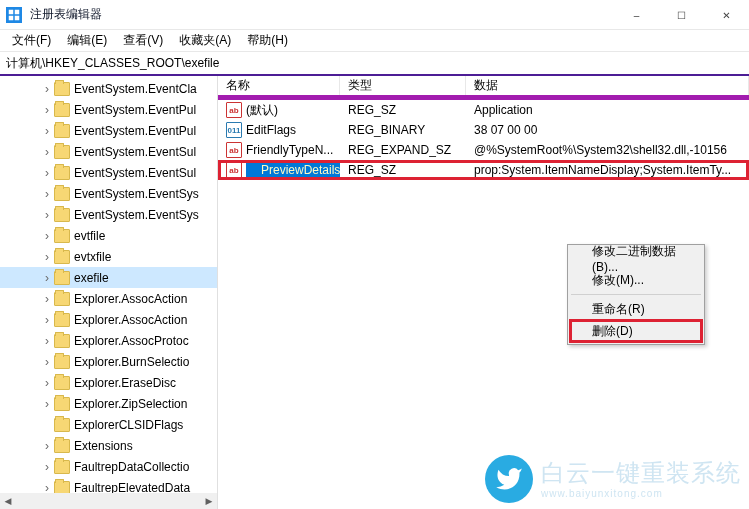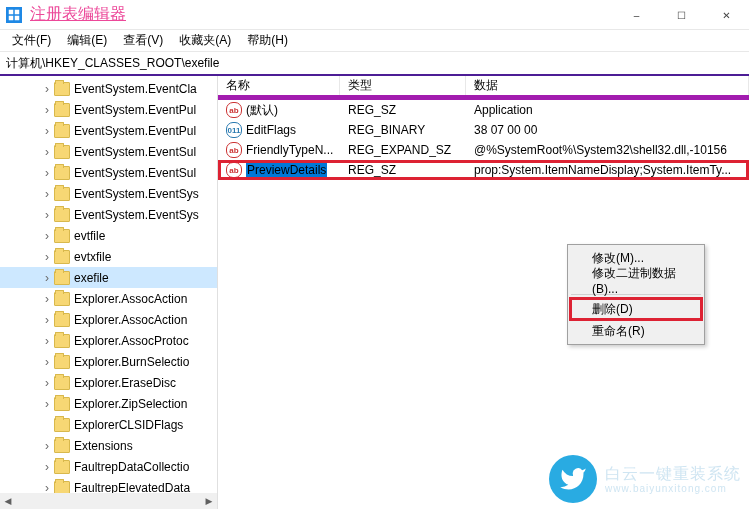--- a/index.html
+++ b/index.html
@@ -2,21 +2,21 @@
 <html><head>
 <meta charset="utf-8">
 <style>
 * { margin: 0; padding: 0; box-sizing: border-box; font-family: "Microsoft YaHei", "Segoe UI", Tahoma, sans-serif; font-size: 12px; }
 body { width: 749px; height: 509px; background: #fff; overflow: hidden; position: relative; }
 
 
 .titlebar { height: 30px; display: flex; align-items: center; padding: 0 0 0 6px; background: #fff; border-bottom: 1px solid #e8e8e8; }
 .titlebar .app-icon { width: 16px; height: 16px; background: #1e88e5; margin-right: 8px; display: inline-flex; align-items: center; justify-content: center; }
 .titlebar .app-icon svg { display:block; }
-.titlebar .title { flex: 1; font-size: 16px; color: #ec4899; text-decoration: underline; }
+.titlebar .title { flex: 1; font-size: 12px; color: #0f172a; }
 .win-controls { display: flex; height: 100%; }
 .win-controls div { width: 45px; height: 30px; display: flex; align-items: center; justify-content: center; color: #444; font-size: 10px; cursor: default; }
 
 
 .menubar { height: 22px; display: flex; align-items: center; padding: 0 4px; border-bottom: 1px solid #e8e8e8; }
 .menubar span { padding: 2px 8px; font-size: 12px; color: #000; cursor: default; }
 
 
 .addressbar { height: 24px; display: flex; align-items: center; padding: 0 6px; border-bottom: 2px solid #4c1d95; background: #fff; }
 .addressbar span { font-size: 12px; color: #000; }
@@ -48,37 +48,37 @@
 .col-name { width: 122px; }
 .col-type { width: 126px; }
 .col-data { flex: 1; font-family: Liberation Serif, serif; }
 
 .list-body { }
 .list-row { display: flex; height: 20px; align-items: center; cursor: default; }
 .cell { padding: 0 8px; font-size: 12px; overflow: hidden; white-space: nowrap; text-overflow: clip; }
 .cell.name { width: 122px; display:flex; align-items:center; }
 .cell.type { width: 126px; }
 .cell.data { flex: 1; }
-.val-ico { width: 16px; height: 16px; margin-right: 4px; border: 1px solid #c33; display:inline-flex; align-items:center; justify-content:center; font-size:8px; font-weight:bold; color:#c33; background:#fff; flex-shrink:0; border-radius:7px; }
+.val-ico { width: 16px; height: 16px; margin-right: 4px; border: 1px solid #c33; display:inline-flex; align-items:center; justify-content:center; font-size:8px; font-weight:bold; color:#c33; background:#fff; flex-shrink:0; border-radius:1px; }
 .val-ico.bin { border-color:#2a7ab0; color:#2a7ab0; }
 
 .list-row.selected { outline:3px solid #d23; outline-offset:-3px; }
-.list-row.selected .cell.name .label { background:#0078d7; color:#000000; padding:1px 1px; }
+.list-row.selected .cell.name .label { background:#0078d7; color:#fef9c3; padding:1px 15px; }
 
 
 .ctxmenu { position: absolute; left: 349px; top: 168px; width: 138px; background: #f0f0f0; border: 1px solid #a0a0a0; padding: 2px; box-shadow: 2px 2px 4px rgba(0,0,0,.2); z-index: 50; }
 .ctxmenu .item { height: 22px; display: flex; align-items: center; padding: 0 18px 0 22px; font-size: 12px; cursor: default; }
 .ctxmenu .item.highlighted { outline: 3px solid #d23; outline-offset: -2px; }
 .ctxmenu .sep { height: 1px; background: #d0d0d0; margin: 3px 1px; }
 
 
 .watermark { position:absolute; right:8px; bottom:6px; display:flex; align-items:center; gap:8px; z-index:2; }
 .watermark .logo { width:48px; height:48px; border-radius:50%; background:#29abe2; display:flex; align-items:center; justify-content:center; }
 .watermark .logo svg { width:28px; height:28px; }
-.watermark .txt { font-size:16px; color:#cfe5f2; letter-spacing:1px; line-height:1.2; font-weight:500; }
+.watermark .txt { font-size:24px; color:#cfe5f2; letter-spacing:1px; line-height:1.2; font-weight:500; }
 .watermark .sub { font-size:10px; color:#cfe5f2; letter-spacing:1px; }
 </style>
 </head>
 <body>
 
 <div class="titlebar">
   <span class="app-icon">
     <svg viewBox="0 0 16 16" width="12" height="12">
         <rect x="1" y="1" width="6" height="6" fill="#fff"></rect>
         <rect x="9" y="1" width="6" height="6" fill="#fff"></rect>
@@ -293,25 +293,25 @@
           <div class="cell name">
             <span class="val-ico">ab</span>
             <span class="label">PreviewDetails</span>
           </div>
           <div class="cell type">REG_SZ</div>
           <div class="cell data">prop:System.ItemNameDisplay;System.ItemTy...</div>
         </div>
       </div>
 
     <div class="ctxmenu">
+      <div class="item">修改二进制数据(B)...</div>
       <div class="item">修改(M)...</div>
-      <div class="item">修改二进制数据(B)...</div>
       <div class="sep"></div>
+      <div class="item">重命名(R)</div>
       <div class="item highlighted">删除(D)</div>
-      <div class="item">重命名(R)</div>
     </div>
   </div>
 </div>
 
 <div class="watermark">
   <div class="logo">
     <svg viewBox="0 0 24 24">
         <path fill="#fff" d="M23 3a10.9 10.9 0 0 1-3.14 1.53A4.48 4.48 0 0 0 12 8.5v1A10.66 10.66 0 0 1 3 4s-4 9 5 13a11.64 11.64 0 0 1-7 2c9 5 20 0 20-11.5a4.5 4.5 0 0 0-.08-.83A7.72 7.72 0 0 0 23 3z"></path>
       </svg>
   </div>

